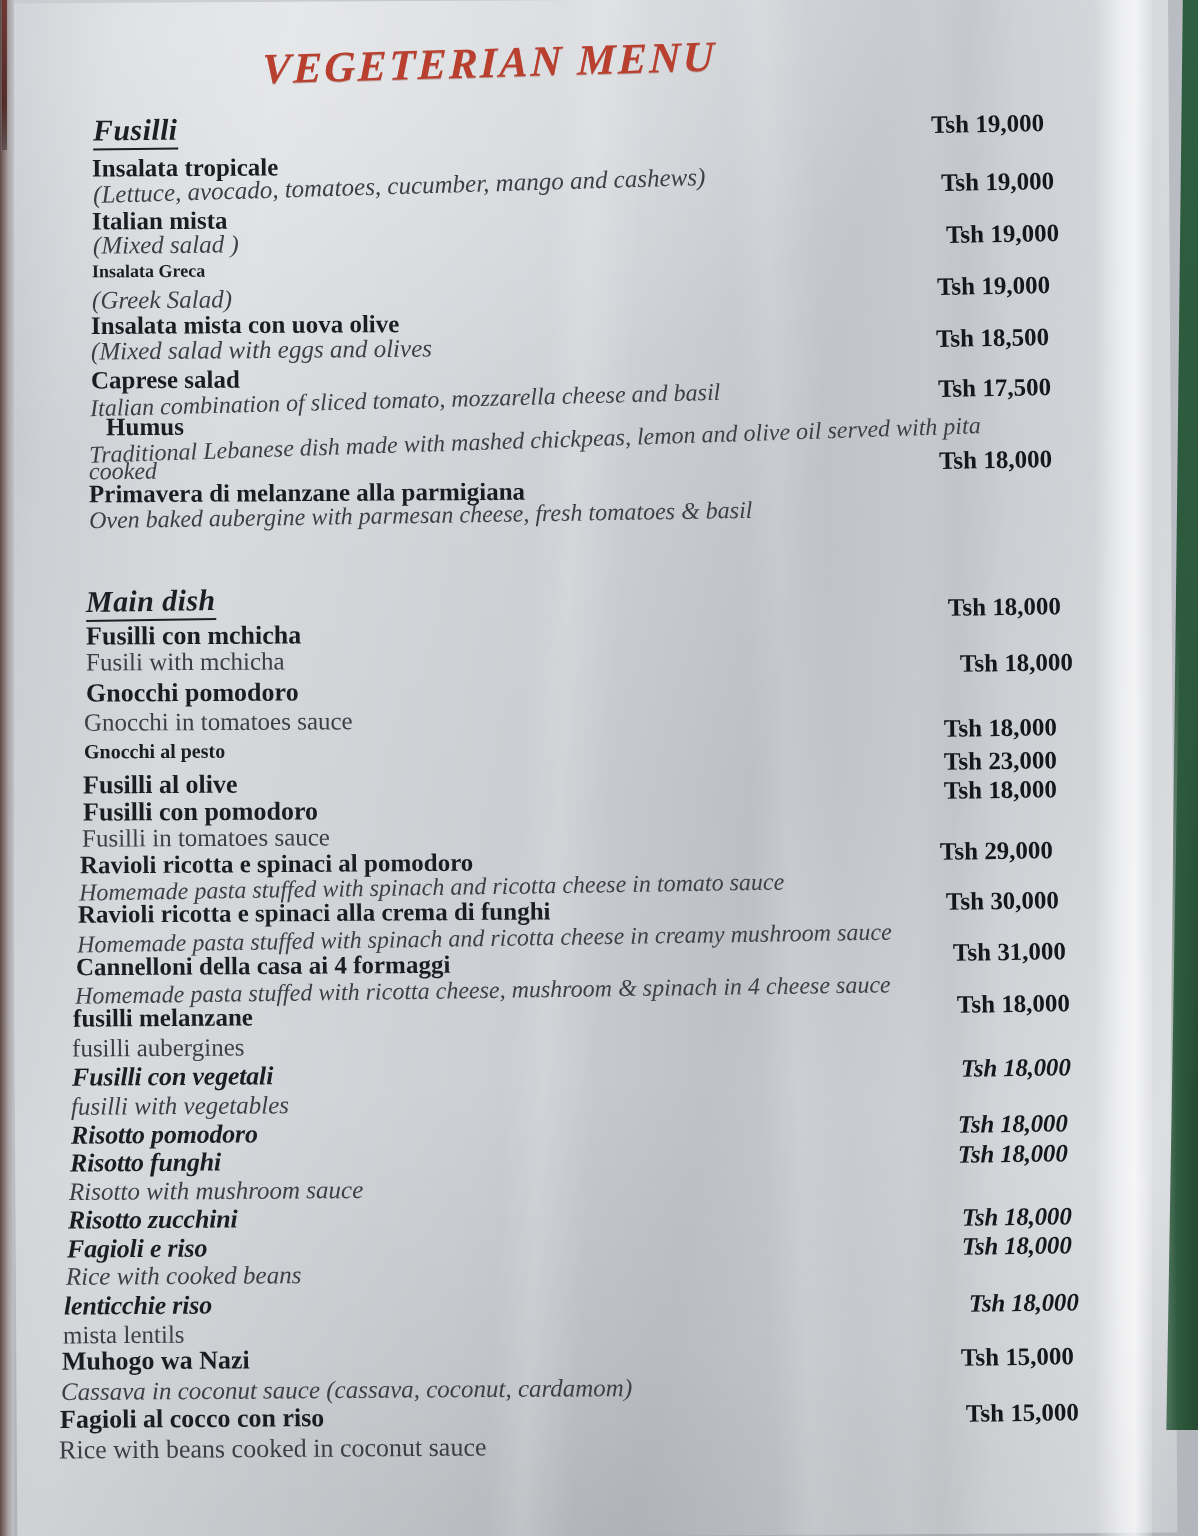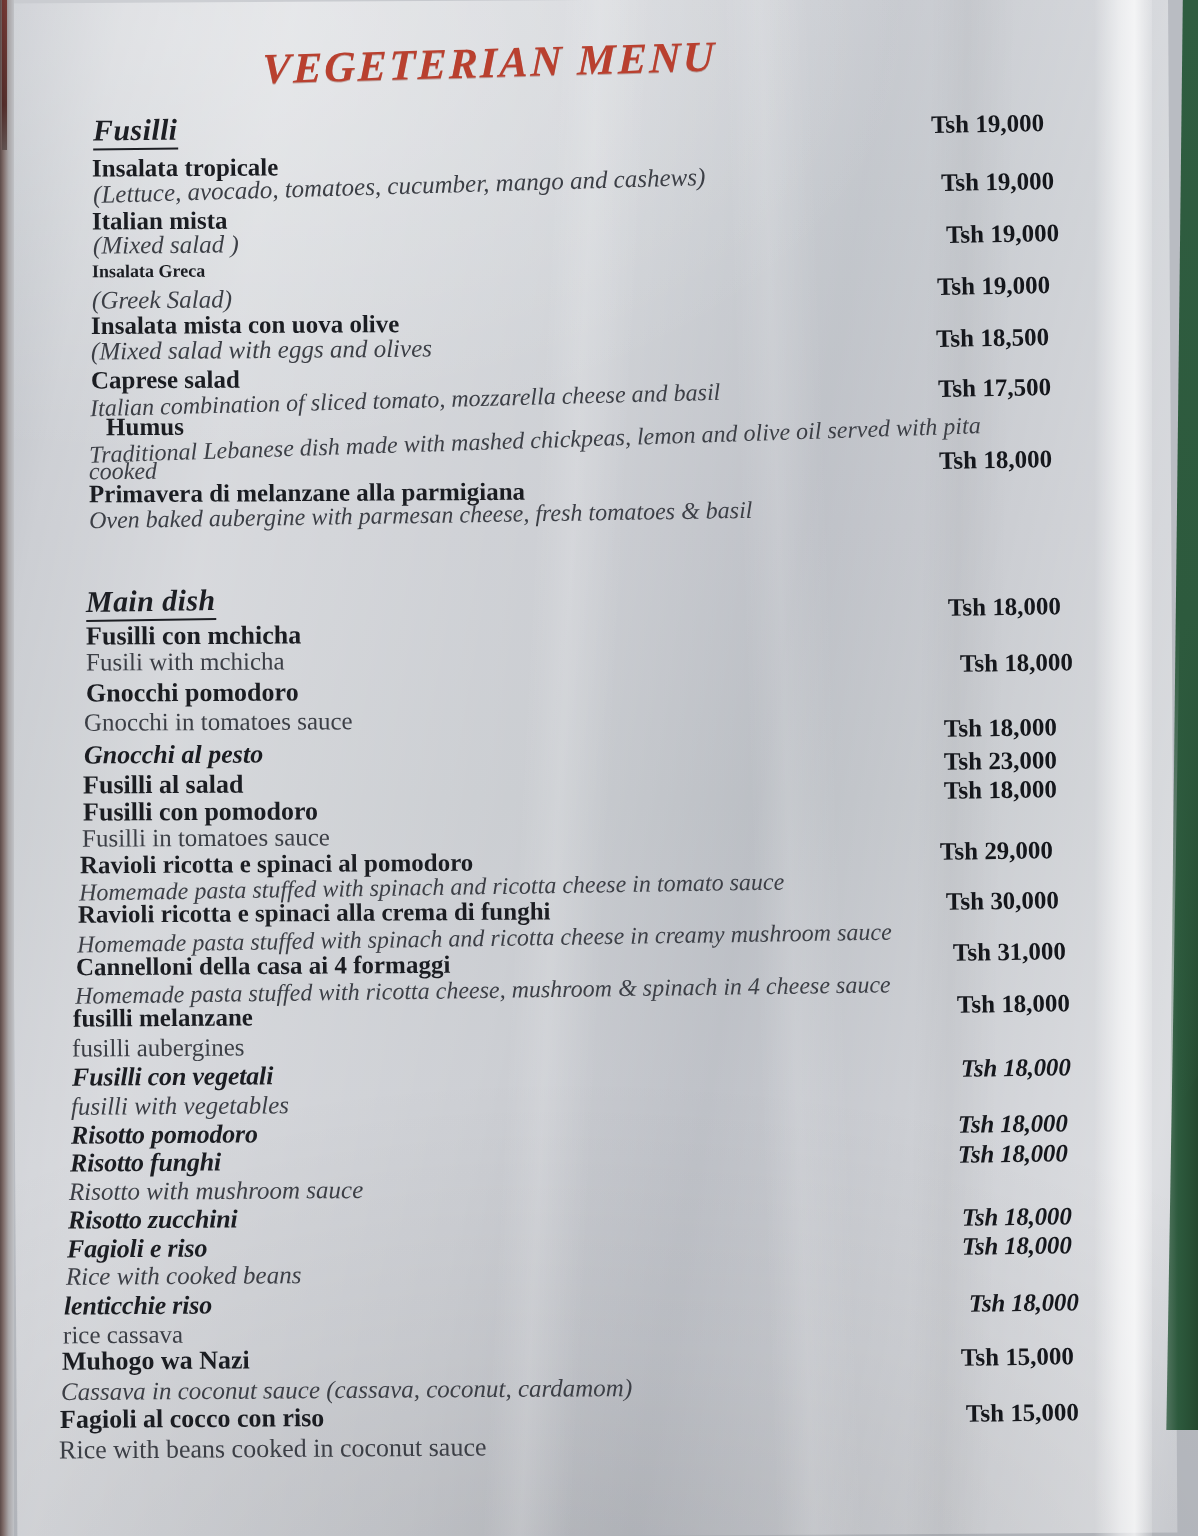--- a/index.html
+++ b/index.html
@@ -208,26 +208,26 @@
           <span class="price" style="left:948px;top:593px;font-size:25px;transform:rotate(-0.8deg);">Tsh 18,000</span>
         </div>
 
         <div class="row">
           <span class="name" style="left:86px;top:678px;font-size:26px;transform:rotate(-0.3deg);">Gnocchi pomodoro</span>
           <span class="desc upright" style="left:84px;top:708px;font-size:25px;transform:rotate(-0.3deg);">Gnocchi in tomatoes  sauce</span>
           <span class="price" style="left:960px;top:649px;font-size:25px;transform:rotate(-0.8deg);">Tsh 18,000</span>
         </div>
 
         <div class="row">
-          <span class="name" style="left:84px;top:740px;font-size:26px;transform:rotate(-0.3deg);font-style:italic;">Gnocchi al pesto</span>
+          <span class="name" style="left:84px;top:740px;font-size:20px;transform:rotate(-0.3deg);">Gnocchi al pesto</span>
           <span class="price" style="left:944px;top:714px;font-size:25px;transform:rotate(-0.8deg);">Tsh 18,000</span>
         </div>
 
         <div class="row">
-          <span class="name" style="left:83px;top:770px;font-size:26px;transform:rotate(-0.3deg);">Fusilli  al salad</span>
+          <span class="name" style="left:83px;top:770px;font-size:26px;transform:rotate(-0.3deg);">Fusilli  al olive</span>
           <span class="price" style="left:944px;top:747px;font-size:25px;transform:rotate(-0.8deg);">Tsh 23,000</span>
         </div>
 
         <div class="row">
           <span class="name" style="left:83px;top:797px;font-size:26px;transform:rotate(-0.3deg);">Fusilli con pomodoro</span>
           <span class="desc upright" style="left:82px;top:824px;font-size:25px;transform:rotate(-0.3deg);">Fusilli in tomatoes  sauce</span>
           <span class="price" style="left:944px;top:776px;font-size:25px;transform:rotate(-0.8deg);">Tsh 18,000</span>
         </div>
 
         <div class="row">
@@ -278,21 +278,21 @@
         </div>
 
         <div class="row">
           <span class="name slab" style="left:67px;top:1234px;font-size:26px;transform:rotate(-0.4deg);">Fagioli e riso</span>
           <span class="desc" style="left:66px;top:1262px;font-size:25px;transform:rotate(-0.4deg);">Rice with cooked beans</span>
           <span class="price slab" style="left:962px;top:1232px;font-size:25px;transform:rotate(-0.8deg);">Tsh 18,000</span>
         </div>
 
         <div class="row">
           <span class="name slab" style="left:64px;top:1291px;font-size:26px;transform:rotate(-0.4deg);">lenticchie riso</span>
-          <span class="desc upright" style="left:63px;top:1321px;font-size:25px;transform:rotate(-0.4deg);">rice cassava</span>
+          <span class="desc upright" style="left:63px;top:1321px;font-size:25px;transform:rotate(-0.4deg);">mista lentils</span>
           <span class="price slab" style="left:969px;top:1289px;font-size:25px;transform:rotate(-0.8deg);">Tsh 18,000</span>
         </div>
 
         <div class="row">
           <span class="name" style="left:62px;top:1346px;font-size:26px;transform:rotate(-0.4deg);">Muhogo wa Nazi</span>
           <span class="desc" style="left:61px;top:1376px;font-size:25px;transform:rotate(-0.4deg);">Cassava in coconut sauce (cassava, coconut, cardamom)</span>
           <span class="price" style="left:961px;top:1343px;font-size:25px;transform:rotate(-0.8deg);">Tsh 15,000</span>
         </div>
 
         <div class="row">

